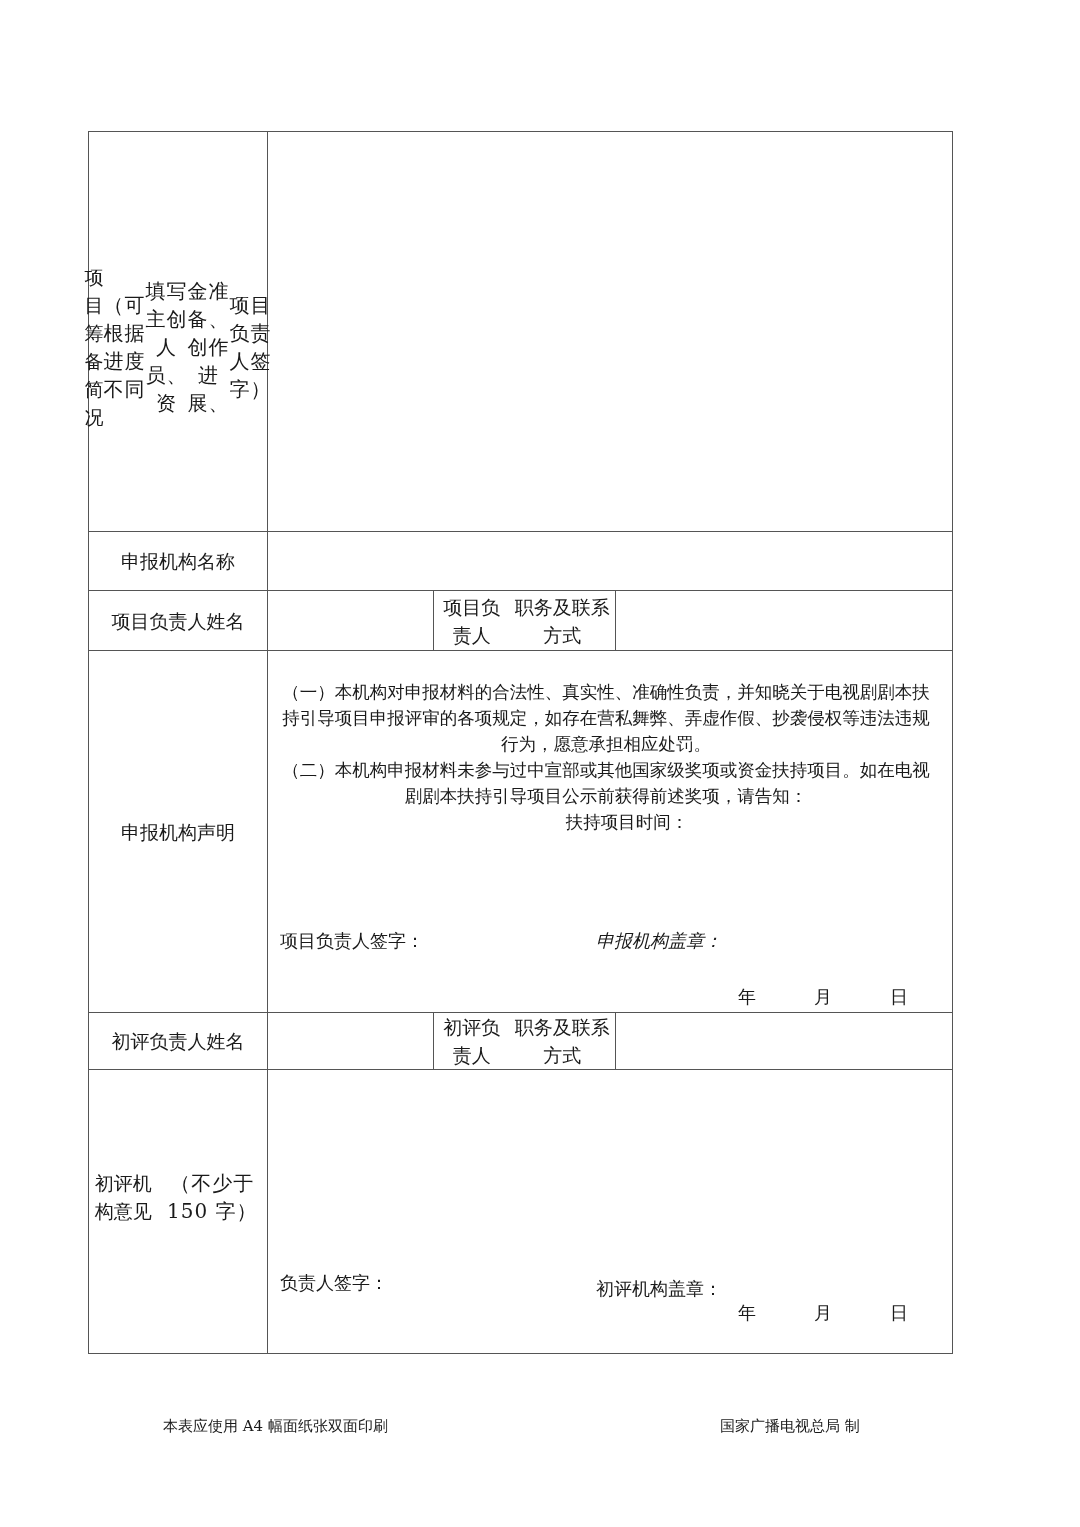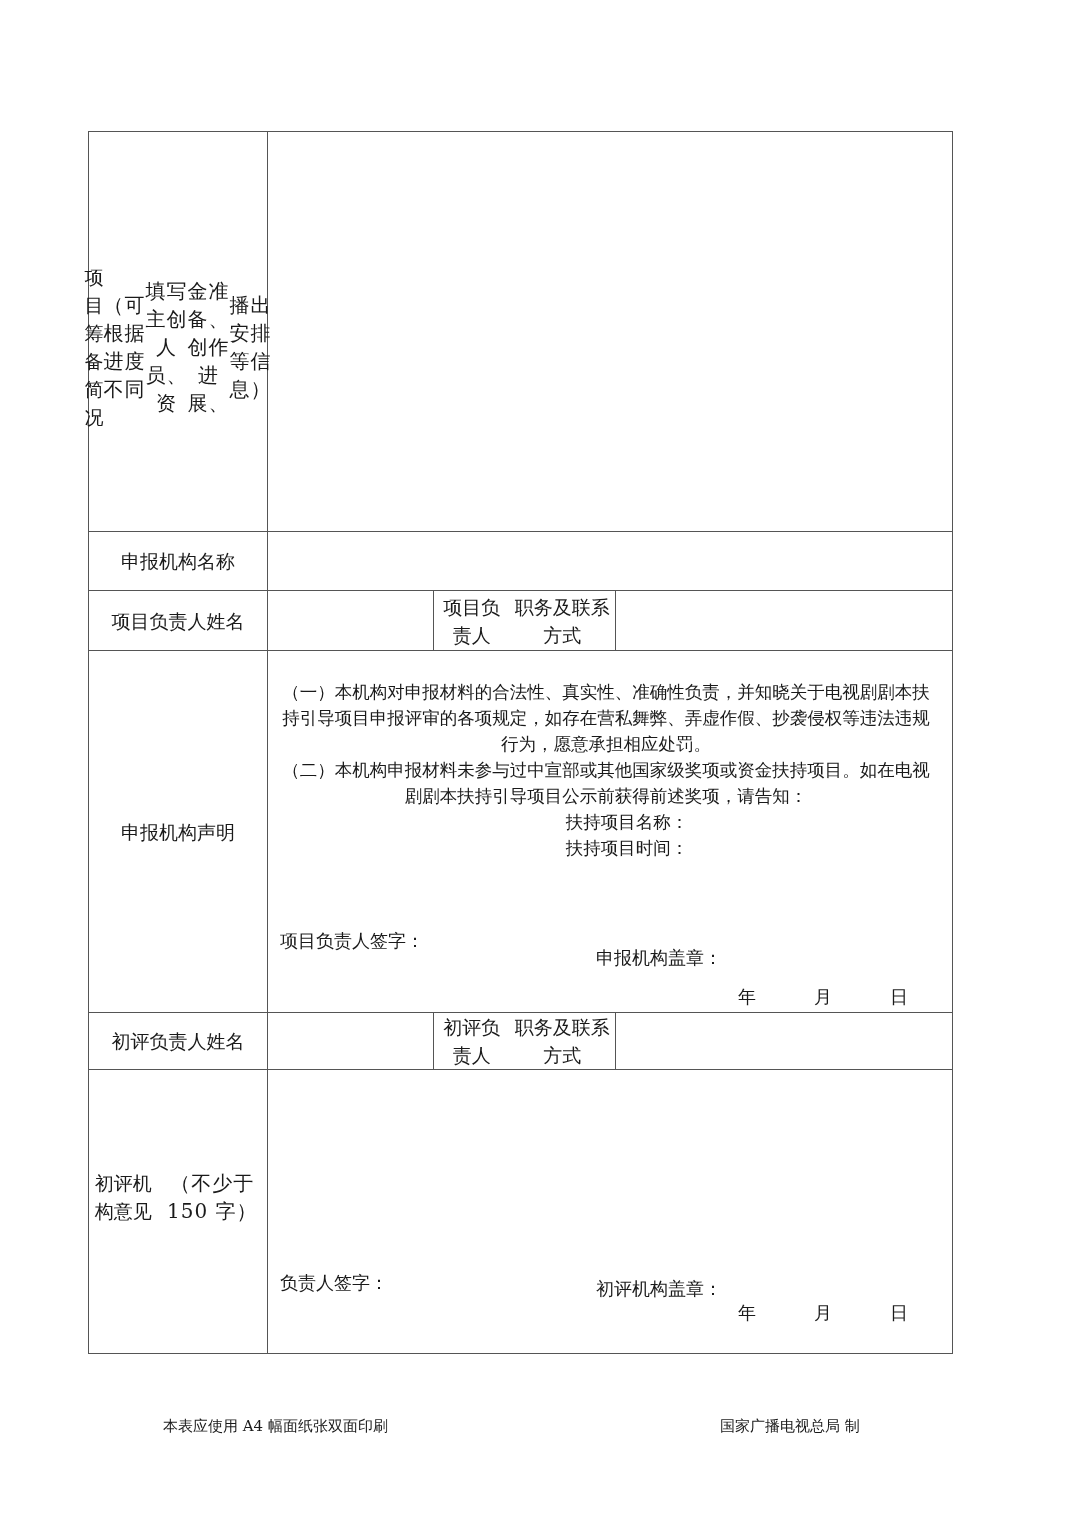--- a/index.html
+++ b/index.html
@@ -24,21 +24,21 @@
 <body>
 
 <div class="tbl">
 
   <div class="row" style="height:400px;">
     <div class="cell lab" style="padding-top:30px;">
       <div>项目筹备简况</div>
       <div class="sub">（可根据进度不同</div>
       <div class="sub">填写主创人员、资</div>
       <div class="sub">金准备、创作进展、</div>
-      <div class="sub">播出安排等信息）</div>
+      <div class="sub">项目负责人签字）</div>
     </div>
     <div class="cell wide"></div>
   </div>
 
   <div class="row" style="height:59px;">
     <div class="cell lab">申报机构名称</div>
     <div class="cell wide"></div>
   </div>
 
   <div class="row" style="height:60px;">
@@ -52,24 +52,23 @@
       <div>职务及联系方式</div>
     </div>
     <div class="cell wide"></div>
   </div>
 
   <div class="row" style="height:362px;">
     <div class="cell lab">申报机构声明</div>
     <div class="cell decl">
       <p>（一）本机构对申报材料的合法性、真实性、准确性负责，并知晓关于电视剧剧本扶持引导项目申报评审的各项规定，如存在营私舞弊、弄虚作假、抄袭侵权等违法违规行为，愿意承担相应处罚。</p>
       <p>（二）本机构申报材料未参与过中宣部或其他国家级奖项或资金扶持项目。如在电视剧剧本扶持引导项目公示前获得前述奖项，请告知：</p>
-      <p class="indent">扶持项目名称：</p>
       <p class="indent">扶持项目时间：</p>
       <span class="sig" style="left:12px; top:277px;">项目负责人签字：</span>
-      <span class="sig" style="left:328px; top:294px;">申报机构盖章：</span>
+      <span class="sig" style="left:328px; top:277px;font-style:italic;">申报机构盖章：</span>
       <span class="sig" style="left:470px; top:333px;">年</span>
       <span class="sig" style="left:546px; top:333px;">月</span>
       <span class="sig" style="left:622px; top:333px;">日</span>
     </div>
   </div>
 
   <div class="row" style="height:57px;">
     <div class="cell lab">
       <div>初评负责人</div>
       <div>姓名</div>

